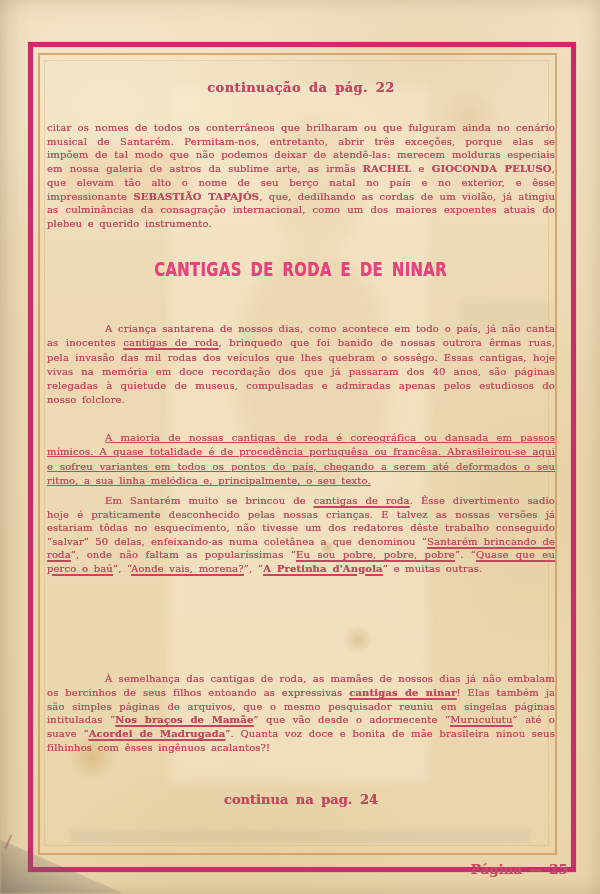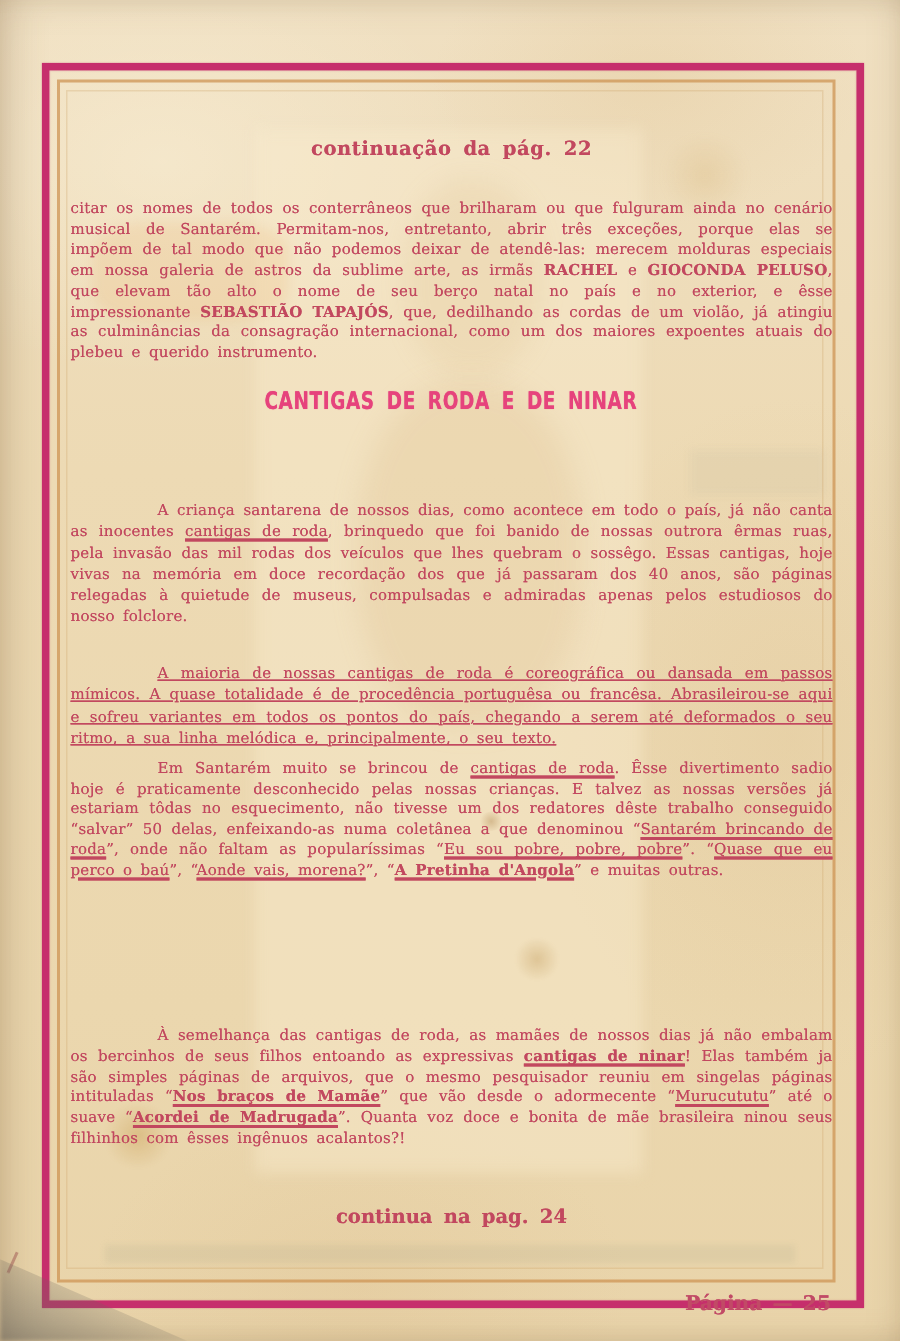--- a/index.html
+++ b/index.html
@@ -36,37 +36,37 @@
     left:0;bottom:0;width:125px;height:62px;
     background:linear-gradient(to top right, rgba(108,103,93,.65), rgba(108,103,93,0) 70%);
     clip-path:polygon(0 12%, 100% 100%, 0 100%);
     filter:blur(1.5px);
   }
   
   .frame-outer{position:absolute;left:28px;top:42px;width:538px;height:820px;border:5px solid #c62e6c;box-shadow:0 0 1px rgba(198,46,108,.6), inset 0 0 1px rgba(198,46,108,.5);}
   .frame-inner{position:absolute;left:38px;top:53px;width:515px;height:798px;border:2px solid rgba(206,148,84,.75);}
   .frame-inner2{position:absolute;left:44px;top:60px;width:503px;height:784px;border:1px solid rgba(203,160,100,.28);}
   
-  .ink{color:#c2485f;text-shadow:0 0 .4px rgba(194,72,95,.85);margin-top:12px;}
+  .ink{color:#c2485f;text-shadow:0 0 .4px rgba(194,72,95,.85);}
   .hdr{position:absolute;left:47px;top:80px;width:508px;text-align:center;font-weight:bold;font-size:13px;letter-spacing:.4px;word-spacing:3px;}
   .para{position:absolute;left:47px;width:508px;text-align:justify;font-size:10px;letter-spacing:.15px;word-spacing:2.2px;}
   .p0{top:121px;line-height:13.7px;}
   .indent{text-indent:58px;}
   .title{
     position:absolute;left:47px;top:258px;width:508px;margin:0;text-align:center;
     font-family:"DejaVu Sans","Liberation Sans",sans-serif;
-    font-weight:bold;font-size:15px;color:#e6437c;text-shadow:0 0 .5px rgba(230,67,124,.9);
+    font-weight:bold;font-size:18px;color:#e6437c;text-shadow:0 0 .5px rgba(230,67,124,.9);
   }
   .title .squeeze{display:inline-block;transform:scaleX(.82) scaleY(1.08);transform-origin:center;letter-spacing:.5px;word-spacing:4px;white-space:nowrap;}
   .p1{top:322px;line-height:14.3px;}
   .p2{top:431px;line-height:14.3px;text-decoration:underline;}
   .p3{top:494px;line-height:13.5px;}
   .p4{top:672px;line-height:13.8px;}
   .cont{position:absolute;left:47px;top:792px;width:508px;text-align:center;font-weight:bold;font-size:13px;word-spacing:3px;}
-  .pagenum{position:absolute;top:861px;right:46px;font-weight:bold;font-size:13.5px;word-spacing:2px;color:#c14a66;text-shadow:0 0 .4px rgba(193,74,102,.8);}
+  .pagenum{position:absolute;top:861px;right:32px;font-weight:bold;font-size:13.5px;word-spacing:2px;color:#c14a66;text-shadow:0 0 .4px rgba(193,74,102,.8);}
   .u{text-decoration:underline;text-decoration-thickness:1.5px;text-underline-offset:2px;}
   .b{font-weight:bold;}
 </style>
 </head>
 <body>
 
 <div class="scan">
 
   <div class="stain strip"></div>
   <div class="stain ghost-figure"></div>

